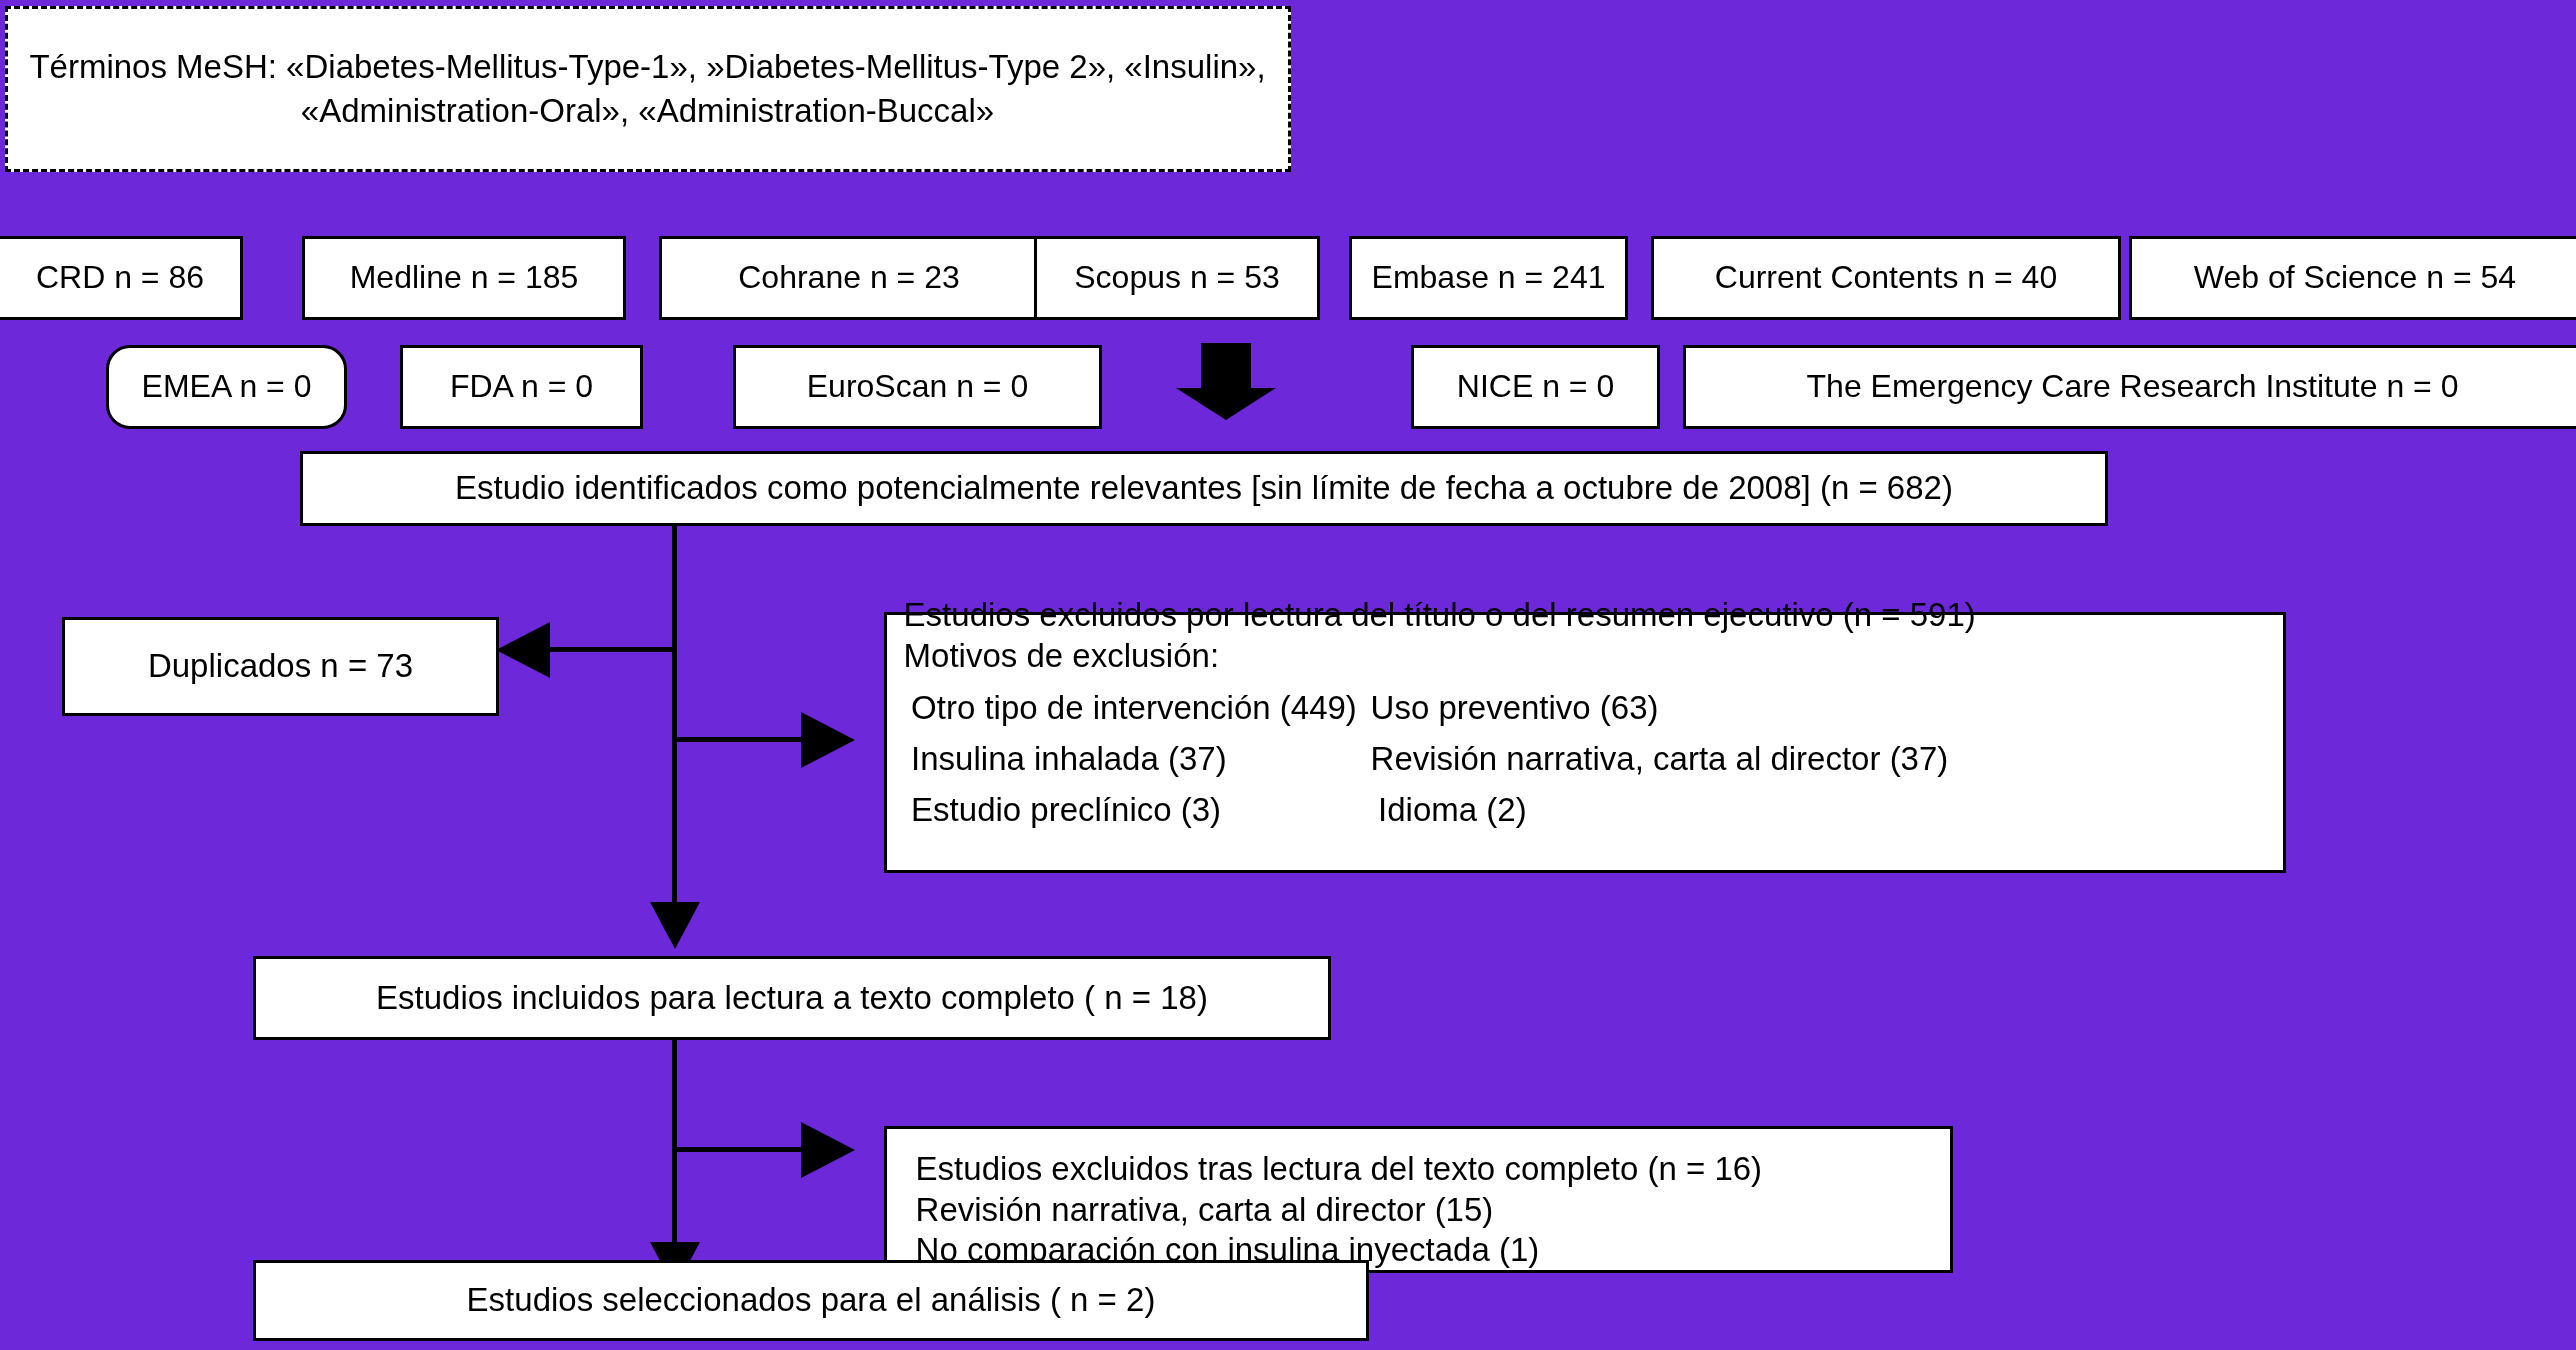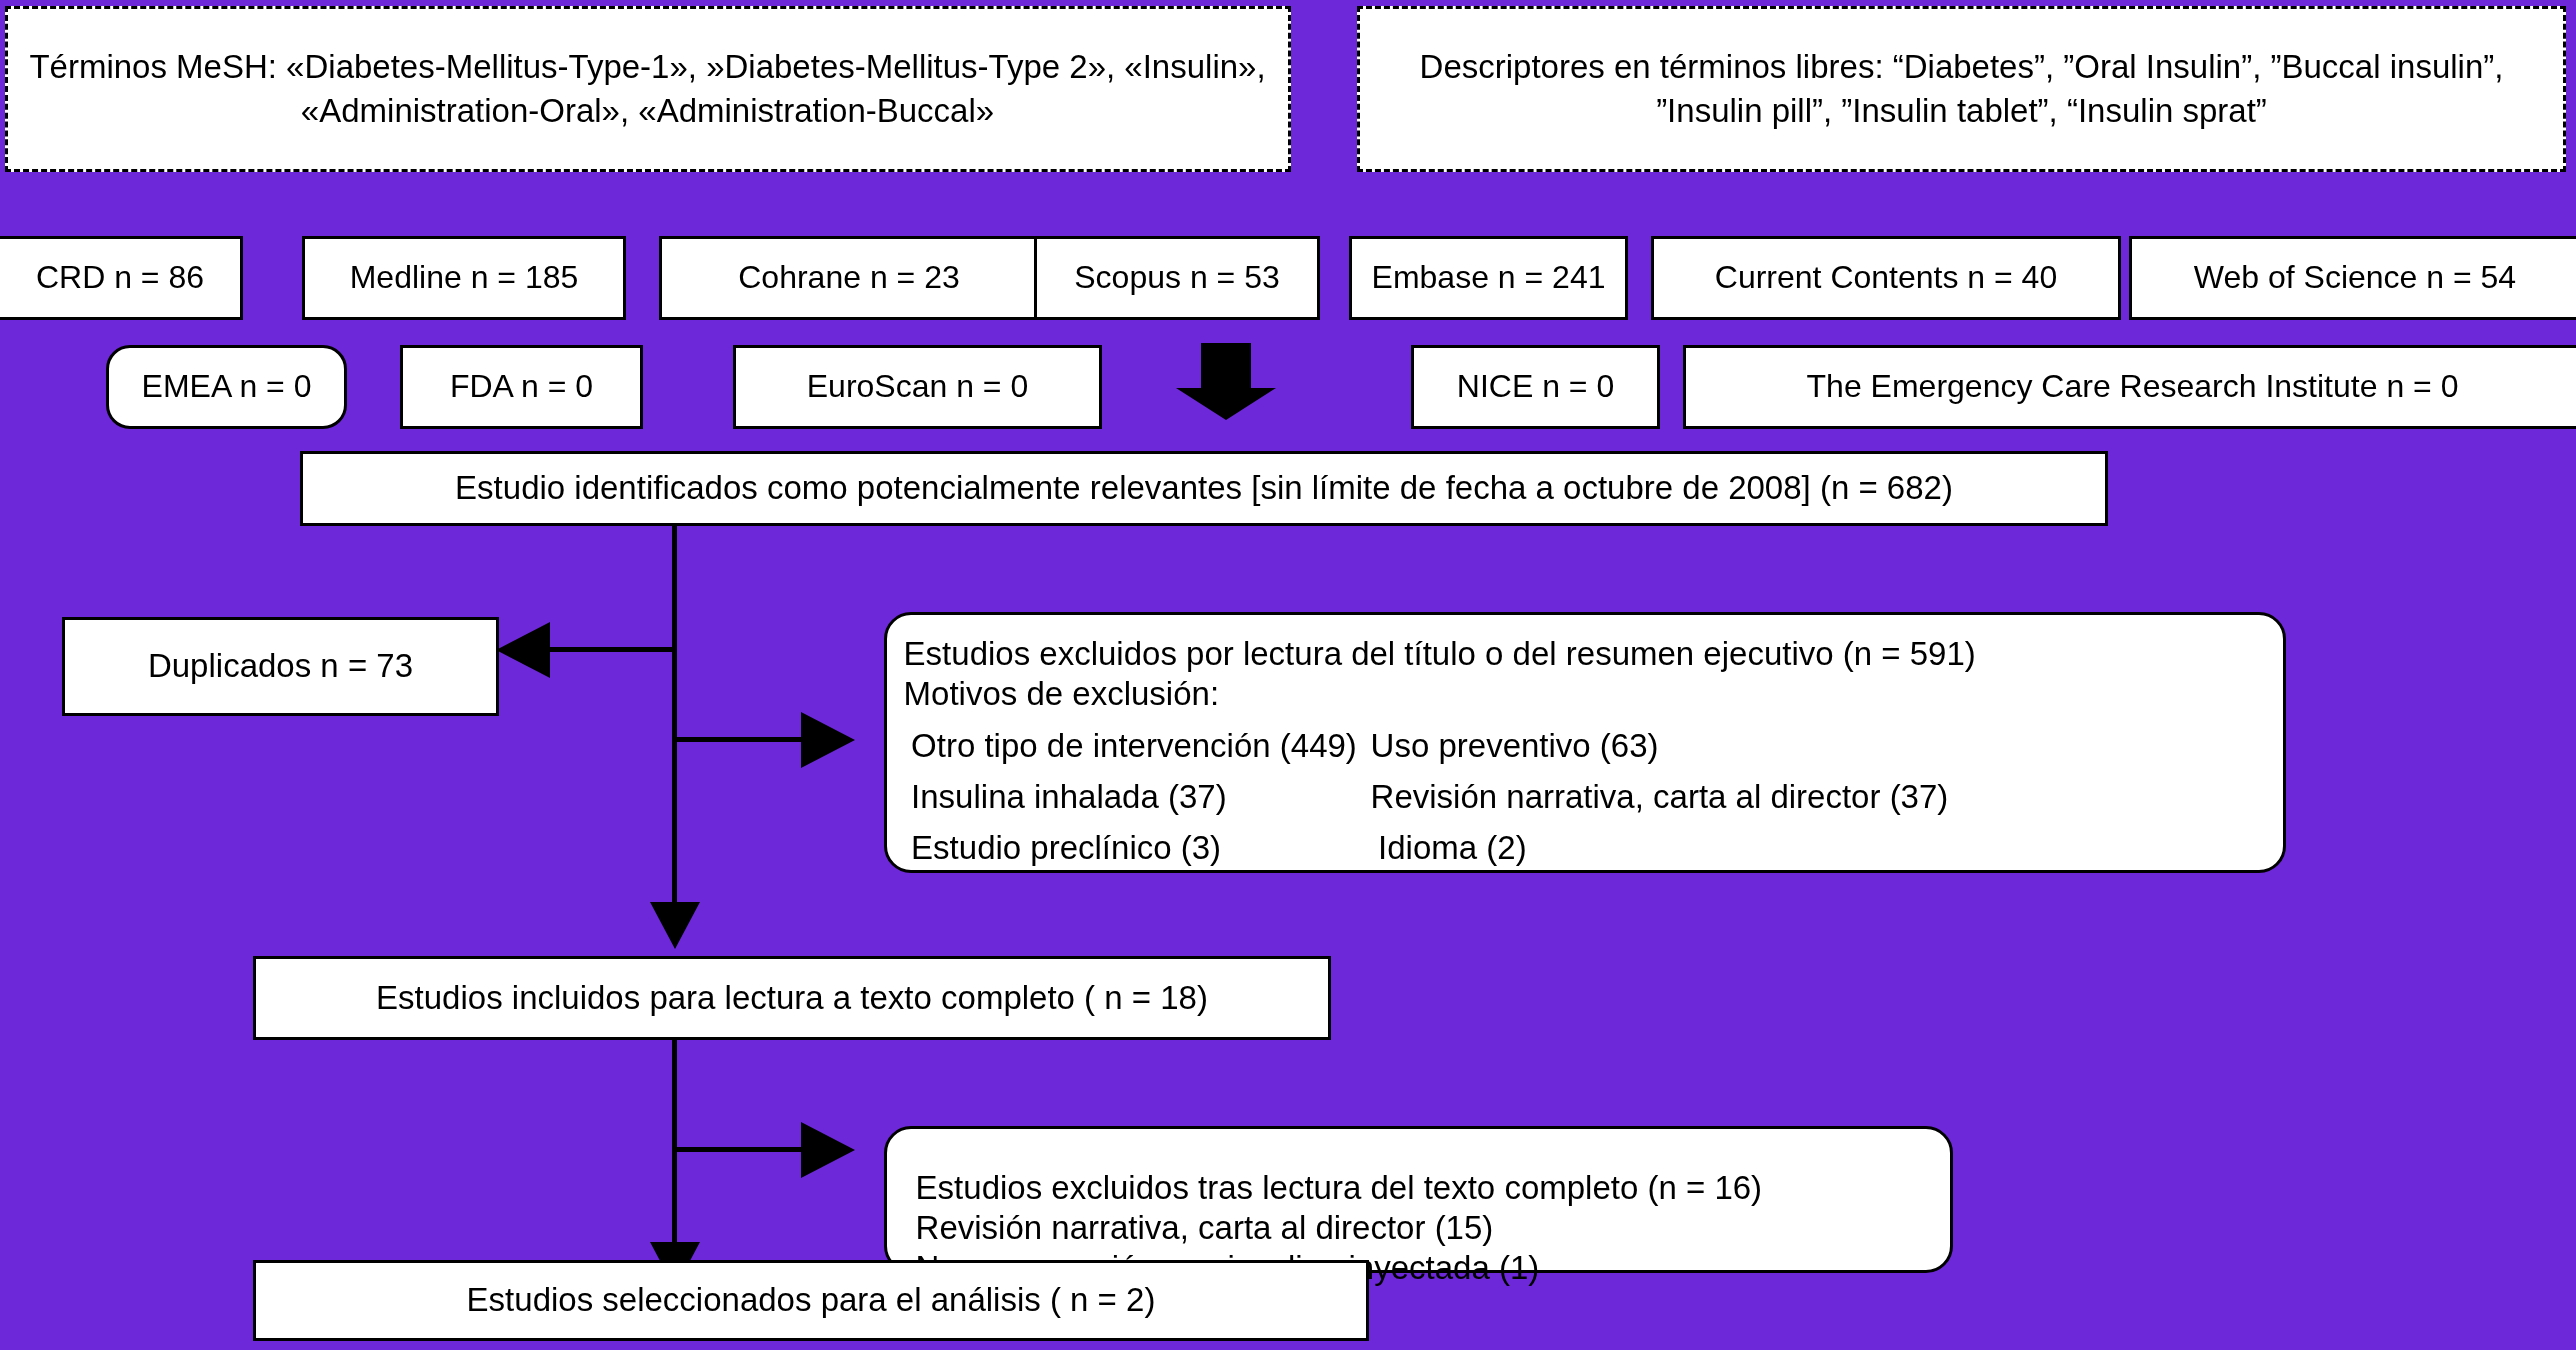--- a/index.html
+++ b/index.html
@@ -50,23 +50,22 @@
 
   
   .fs-keyword { font-size: 33px; }
   .fs-db      { font-size: 32px; }
   .fs-main    { font-size: 33px; }
   .fs-list    { font-size: 33px; }
 
   
   .box.left-align {
     justify-content: flex-start;
-    align-items: center;
+    align-items: flex-end;
     text-align: left;
-    border-radius: 27px;
   }
   .box.left-align .box-text {
     padding: 16.6px 13.6px 0 16.6px;
   }
 
   
   .reason-grid {
     display: grid;
     grid-template-columns: 467px auto;
     row-gap: 10.6px;
@@ -138,23 +137,20 @@
 </style>
 </head>
 <body>
 
 <div id="canvas">
 
   <div class="dashed-box" style="left:4.5px; top:6px; width:1286px; height:166px;">
     <span class="dashed-text fs-keyword">Términos MeSH: «Diabetes-Mellitus-Type-1», »Diabetes-Mellitus-Type 2», «Insulin», «Administration-Oral», «Administration-Buccal»</span>
   </div>
 
-  <div class="dashed-box" style="left:1357px; top:6px; width:1209px; height:166px;">
-    <span class="dashed-text fs-keyword">Descriptores en términos libres: “Diabetes”, ”Oral Insulin”, ”Buccal insulin”, ”Insulin pill”, ”Insulin tablet”, “Insulin sprat”</span>
-  </div>
 
   <div class="box" style="left:-3px; top:236px; width:246px; height:84px;">
     <span class="box-text fs-db">CRD n = 86</span>
   </div>
 
   <div class="box" style="left:302px; top:236px; width:324px; height:84px;">
     <span class="box-text fs-db">Medline n = 185</span>
   </div>
 
   <div class="box" style="left:659px; top:236px; width:380px; height:84px;">

